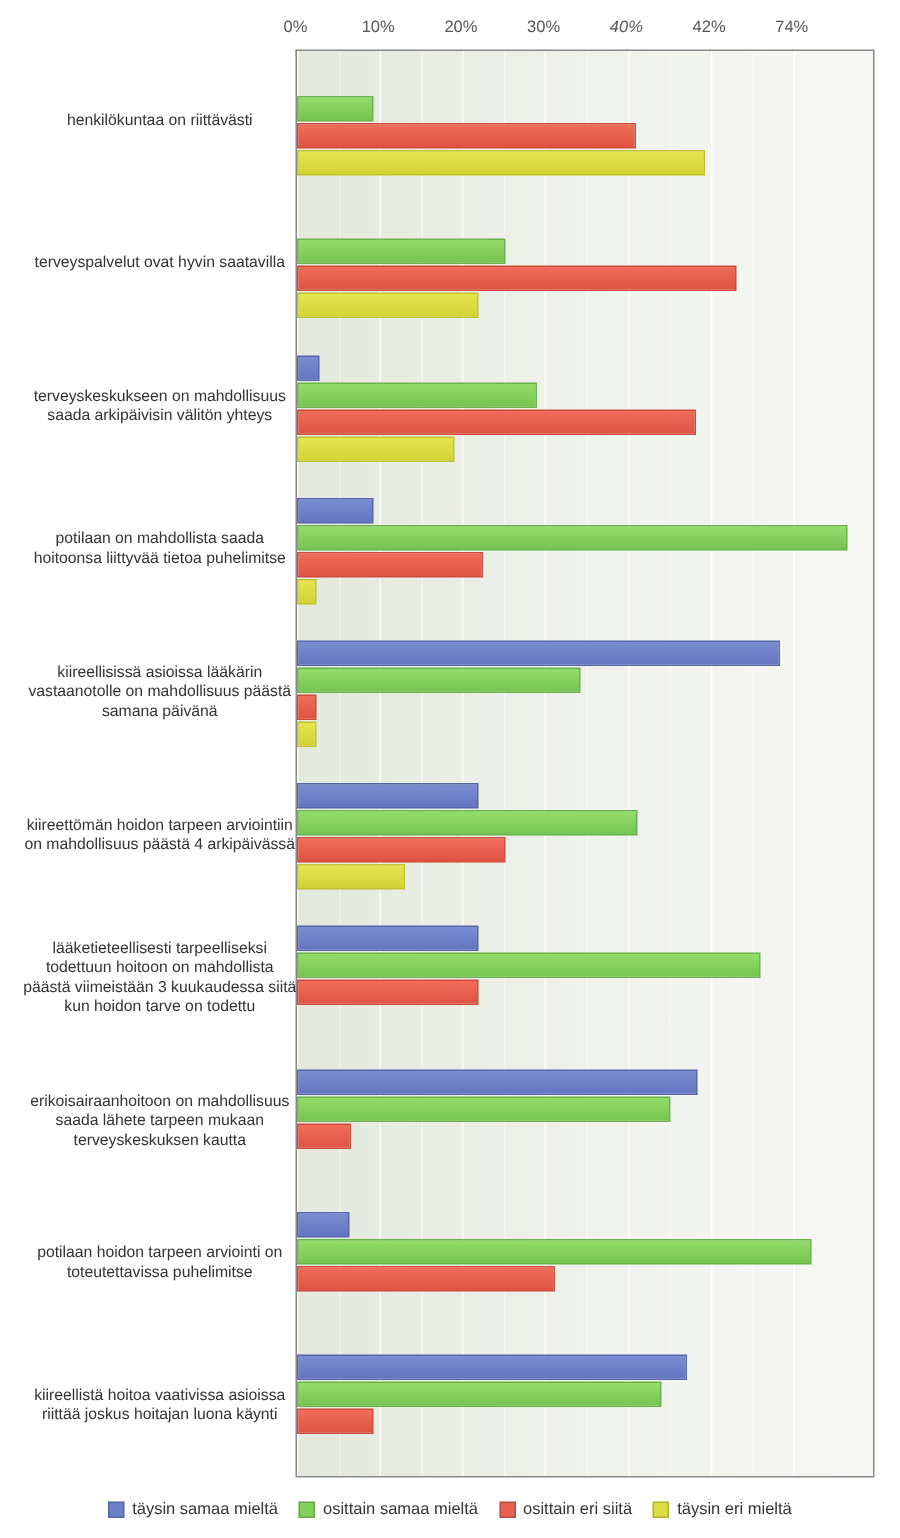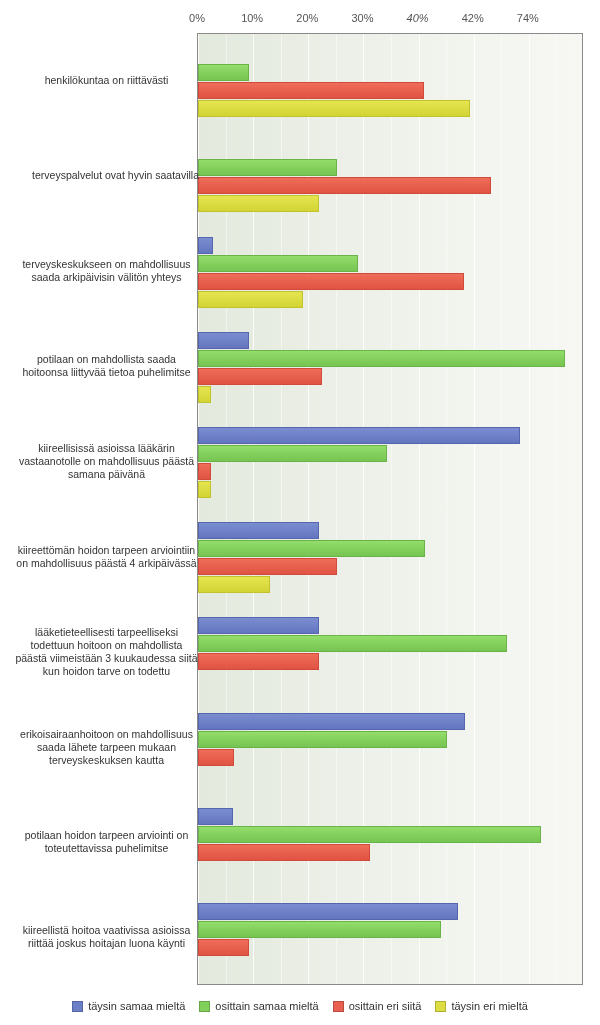--- a/index.html
+++ b/index.html
@@ -164,21 +164,21 @@
       </div>
       <div class="group" style="top: 868.9px; height: 71px;">
         <div class="bar s0" title="täysin samaa mieltä: 47.2%" style="top: 0px; width: 260.274px;"></div>
         <div class="bar s1" title="osittain samaa mieltä: 44%" style="top: 18px; width: 242.629px;"></div>
         <div class="bar s2" title="osittain eri mieltä: 9.2%" style="top: 36px; width: 50.7314px;"></div>
       </div>
     </div>
 
   <div class="ylabels" id="ylabels">
       <div class="ylabel" style="top: 41.1px;">henkilökuntaa on riittävästi</div>
-      <div class="ylabel" style="top: 136.3px; text-align: right;">terveyspalvelut ovat hyvin saatavilla</div>
+      <div class="ylabel" style="top: 136.3px;">terveyspalvelut ovat hyvin saatavilla</div>
       <div class="ylabel" style="top: 320.2px;">potilaan on mahdollista saada hoitoonsa liittyvää tietoa puhelimitse</div>
       <div class="ylabel" style="top: 225px;">terveyskeskukseen on mahdollisuus saada arkipäivisin välitön yhteys</div>
       <div class="ylabel" style="top: 408.9px;">kiireellisissä asioissa lääkärin vastaanotolle on mahdollisuus päästä samana päivänä</div>
       <div class="ylabel" style="top: 510.6px;">kiireettömän hoidon tarpeen arviointiin on mahdollisuus päästä 4 arkipäivässä</div>
       <div class="ylabel" style="top: 592.8px;">lääketieteellisesti tarpeelliseksi todettuun hoitoon on mahdollista päästä viimeistään 3 kuukaudessa siitä kun hoidon tarve on todettu</div>
       <div class="ylabel" style="top: 796.2px;">potilaan hoidon tarpeen arviointi on toteutettavissa puhelimitse</div>
       <div class="ylabel" style="top: 694.5px;">erikoisairaanhoitoon on mahdollisuus saada lähete tarpeen mukaan terveyskeskuksen kautta</div>
       <div class="ylabel" style="top: 891.4px;">kiireellistä hoitoa vaativissa asioissa riittää joskus hoitajan luona käynti</div>
     </div>
 

